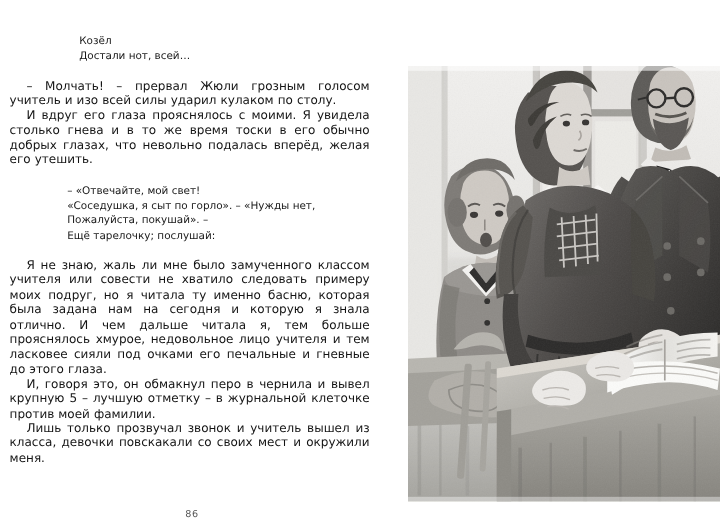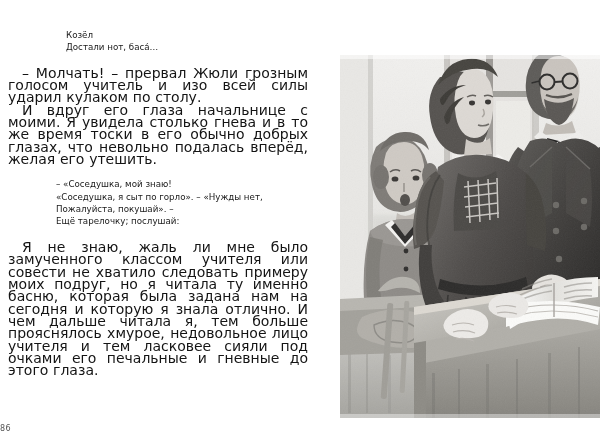--- a/index.html
+++ b/index.html
@@ -18,68 +18,70 @@
   }
   .verse{
     font-size:8.7px;line-height:12.35px;color:#181818;
     margin:0;padding:0;
   }
   .verse-top{padding-top:1px;padding-left:58px;}
   .verse-mid{padding-left:48px;}
   .verse div{white-space:nowrap;}
 
   p.para{
-    font-size:14px;line-height:12.35px;color:#141414;
+    font-size:10px;line-height:12.35px;color:#141414;
     margin:0;text-align:justify;text-indent:14px;
     hyphens:none;word-spacing:0.02em;
   }
   .gap-md{height:13px;}
 
   .folio{
     position:absolute;left:0;top:424px;width:320px;
-    font-size:8px;color:#555;
+    text-align:center;font-size:8px;color:#555;
     letter-spacing:0.5px;
   }
 
   
   .illo{
     position:absolute;left:340px;top:55px;width:260px;height:363px;
     overflow:hidden;background:#e9e9e7;
   }
   .illo svg{display:block;width:100%;height:100%;}
 </style>
 </head>
 <body>
 
 <div class="page">
 
   <div class="text-col">
 
     <div class="verse verse-top">
       <div>Козёл</div>
-      <div>Достали нот, басá…</div>
+      <div>Достали нот, всей…</div>
     </div>
 
     <div class="gap-md"></div>
 
     <p class="para">– Молчать! – прервал Жюли грозным голосом учитель и изо всей силы ударил кулаком по столу.</p>
-    <p class="para">И вдруг его глаза начальнице с моими. Я увидела столько гнева и в то же время тоски в его обычно добрых глазах, что невольно подалась вперёд, желая его утешить.</p>
+    <p class="para">И вдруг его глаза прояснялось с моими. Я увидела столько гнева и в то же время тоски в его обычно добрых глазах, что невольно подалась вперёд, желая его утешить.</p>
 
     <div class="gap-md"></div>
 
     <div class="verse verse-mid">
-      <div>– «Соседушка, мой знаю!</div>
+      <div>– «Отвечайте, мой свет!</div>
       <div>«Соседушка, я сыт по горло». – «Нужды нет,</div>
       <div>Пожалуйста, покушай». –</div>
       <div>Ещё тарелочку; послушай:</div>
     </div>
 
     <div class="gap-md"></div>
 
     <p class="para">Я не знаю, жаль ли мне было замученного классом учителя или совести не хватило следовать примеру моих подруг, но я читала ту именно басню, которая была задана нам на сегодня и которую я знала отлично. И чем дальше читала я, тем больше прояснялось хмурое, недовольное лицо учителя и тем ласковее сияли под очками его печальные и гневные до этого глаза.</p>
+    <p class="para">И, говоря это, он обмакнул перо в чернила и вывел крупную 5 – лучшую отметку – в журнальной клеточке против моей фамилии.</p>
+    <p class="para">Лишь только прозвучал звонок и учитель вышел из класса, девочки повскакали со своих мест и окружили меня.</p>
   </div>
 
   <div class="folio">86</div>
 
   <div class="illo">
     <svg viewBox="0 0 260 363" preserveAspectRatio="none">
       <defs>
         <linearGradient id="wallG" x1="0" y1="0" x2="0" y2="1">
           <stop offset="0" stop-color="#f1f0ee"></stop>
           <stop offset="0.55" stop-color="#e6e5e2"></stop>

